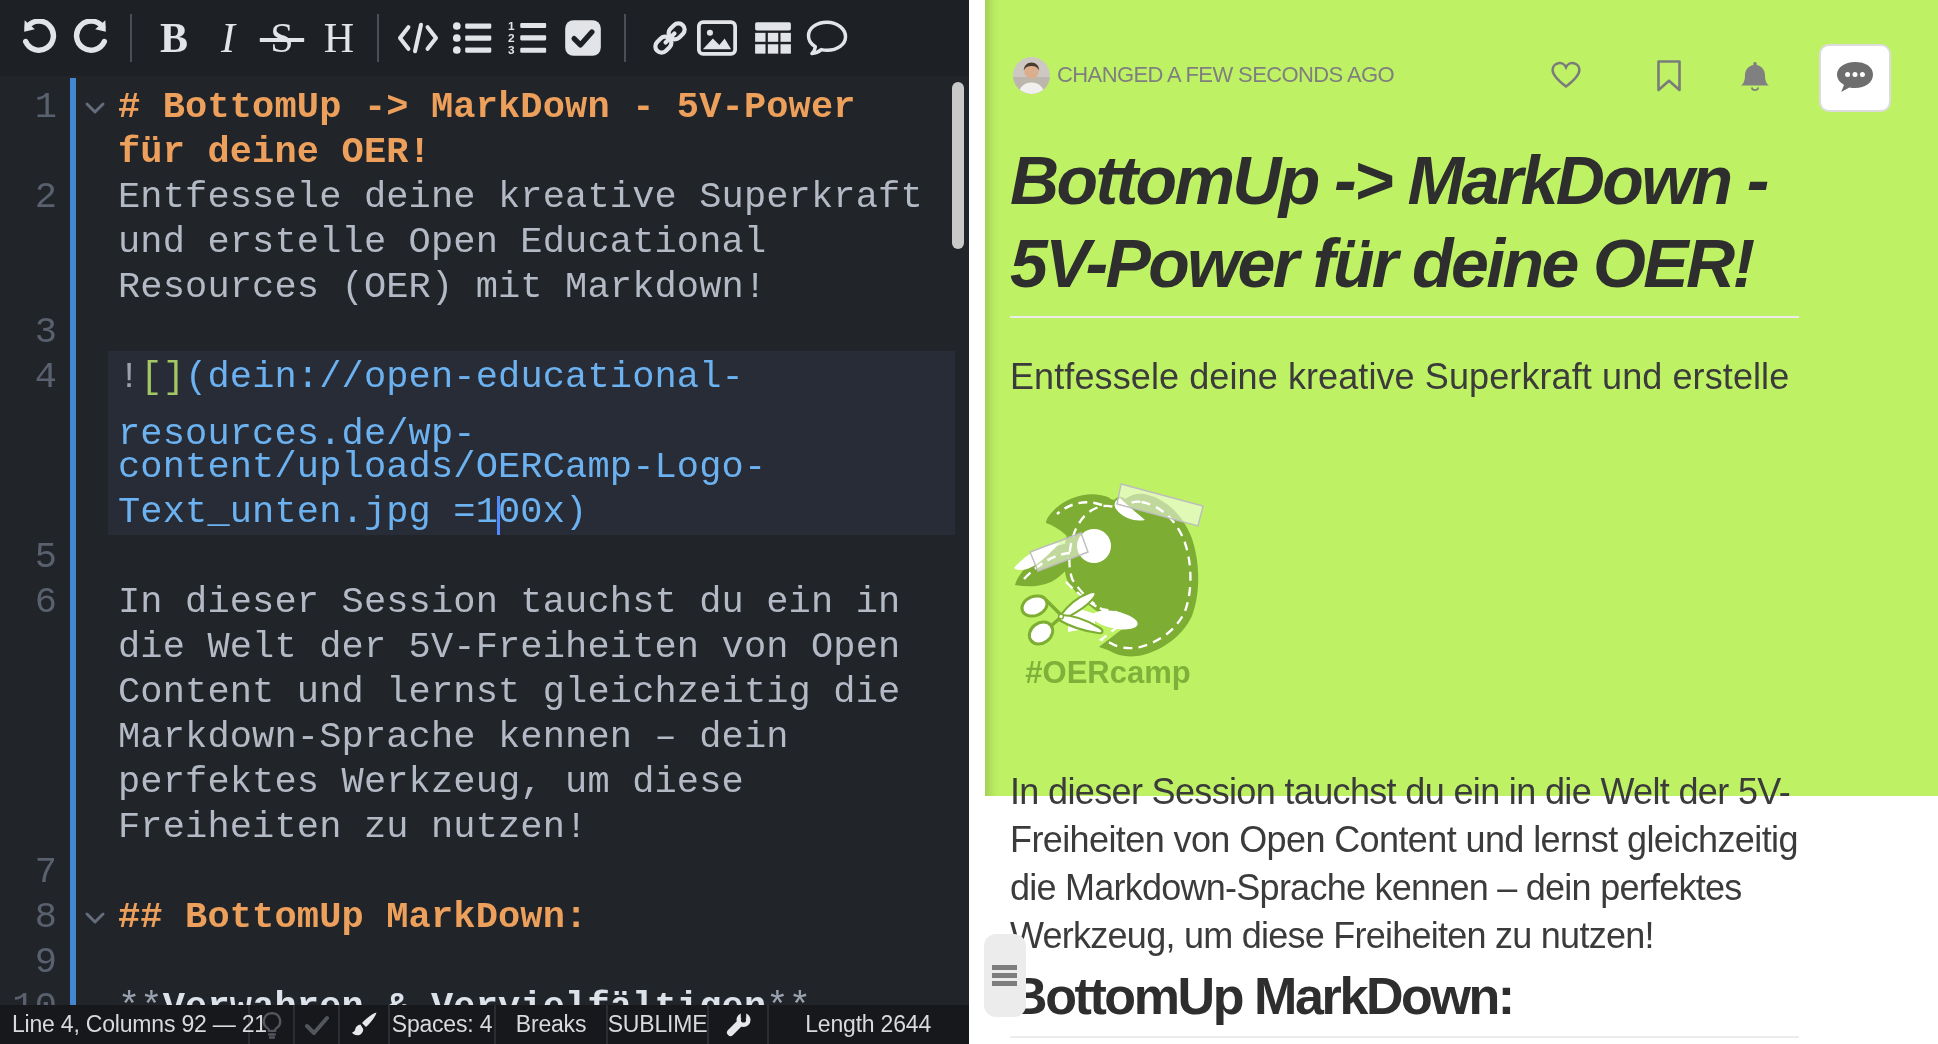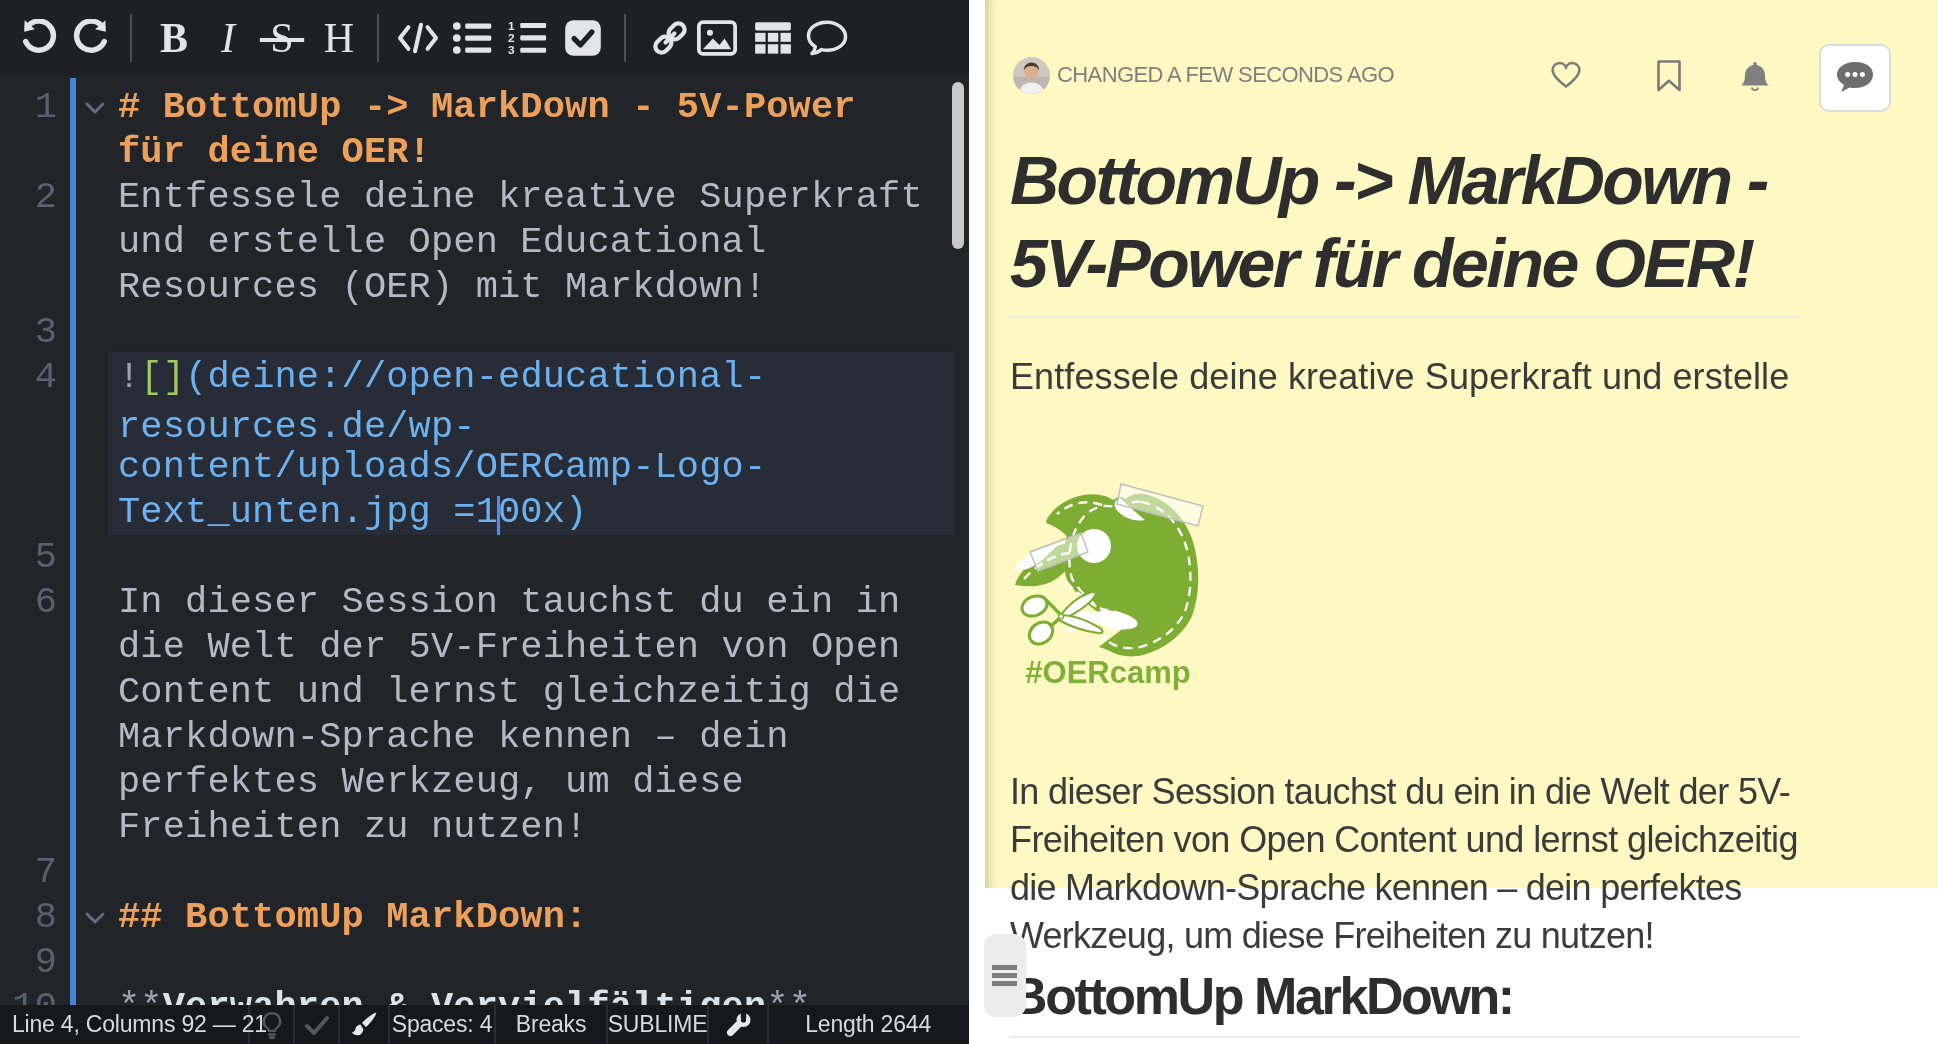--- a/index.html
+++ b/index.html
@@ -26,21 +26,21 @@
 .fold { position:absolute; left:84px; width:22px; height:45px; display:flex; align-items:center; color:#646d7c; }
 #cursor { position:absolute; left:497px; top:420px; width:3px; height:39px; background:#528bff; }
 #scrollthumb { position:absolute; left:952px; top:6px; width:12px; height:167px; border-radius:6px; background:#c9c9c9; }
 
 #statusbar { position:absolute; left:0; top:1005px; width:969px; height:39px; background:#16181c; display:flex; align-items:stretch; color:#d9dadc; font-size:23px; letter-spacing:-0.2px; }
 .st { display:flex; align-items:center; border-right:2px solid #2a2d33; white-space:nowrap; }
 .st.ctr { justify-content:center; }
 
 
 #divider { position:absolute; left:969px; top:0; width:16px; height:1044px; background:#ffffff; }
-#right { position:absolute; left:985px; top:0; width:953px; height:888px; background:#fef9c3; box-shadow: inset 14px 0 12px -10px rgba(0,0,0,0.18); }
+#right { position:absolute; left:985px; top:0; width:953px; height:796px; background:#bef264; box-shadow: inset 14px 0 12px -10px rgba(0,0,0,0.18); }
 
 #avatar { position:absolute; left:28px; top:57px; width:37px; height:37px; border-radius:50%; overflow:hidden; }
 #changed { position:absolute; left:72px; top:62px; font-size:22px; color:#7f7f7f; letter-spacing:-0.6px; }
 .hicon { position:absolute; top:60px; color:#7b7b7b; }
 #btn-comment { position:absolute; left:834px; top:44px; width:72px; height:68px; border:2px solid #dcdcdc; border-radius:10px; background:#fff; display:flex; align-items:center; justify-content:center; }
 
 #h1 { position:absolute; left:25px; top:139px; width:860px; font-size:68px; line-height:83px; font-weight:bold; color:#2e2e2e; letter-spacing:-2.6px;font-style:italic; }
 #hr1 { position:absolute; left:25px; top:316px; width:789px; height:2px; background:#ececec; }
 .para { position:absolute; left:25px; font-size:36px; line-height:48px; color:#3b3b3b; white-space:nowrap; }
 #p1 { top:353px; }
@@ -180,22 +180,22 @@
               <path d="M3 3 L11 11 L19 3" fill="none" stroke="currentColor" stroke-width="3" stroke-linecap="round" stroke-linejoin="round"></path>
             </svg>
           </div>
       </div>
       <div id="rows">
       <div class="row" style="top:9px"><span class="orange"># BottomUp -&gt; MarkDown - 5V-Power</span></div>
       <div class="row" style="top:54px"><span class="orange">für deine OER!</span></div>
       <div class="row" style="top:99px">Entfessele deine kreative Superkraft</div>
       <div class="row" style="top:144px">und erstelle Open Educational</div>
       <div class="row" style="top:189px">Resources (OER) mit Markdown!</div>
-      <div class="row" style="top:279px"><span class="gray">!</span><span class="green">[]</span><span class="blue">(deine://open-educational-</span></div>
-      <div class="row" style="top:329px"><span class="blue">resources.de/wp-</span></div>
+      <div class="row" style="top:279px"><span class="gray">!</span><span class="green">[]</span><span class="blue">(dein://open-educational-</span></div>
+      <div class="row" style="top:336px"><span class="blue">resources.de/wp-</span></div>
       <div class="row" style="top:369px"><span class="blue">content/uploads/OERCamp-Logo-</span></div>
       <div class="row" style="top:414px"><span class="blue">Text_unten.jpg =100x)</span></div>
       <div class="row" style="top:504px">In dieser Session tauchst du ein in</div>
       <div class="row" style="top:549px">die Welt der 5V-Freiheiten von Open</div>
       <div class="row" style="top:594px">Content und lernst gleichzeitig die</div>
       <div class="row" style="top:639px">Markdown-Sprache kennen – dein</div>
       <div class="row" style="top:684px">perfektes Werkzeug, um diese</div>
       <div class="row" style="top:729px">Freiheiten zu nutzen!</div>
       <div class="row" style="top:819px"><span class="orange">## BottomUp MarkDown:</span></div>
       <div class="row" style="top:909px"><span class="gray">**</span><span style="color:#dce2ea;font-weight:bold">Verwahren &amp; Vervielfältigen</span><span class="gray">**</span></div>

